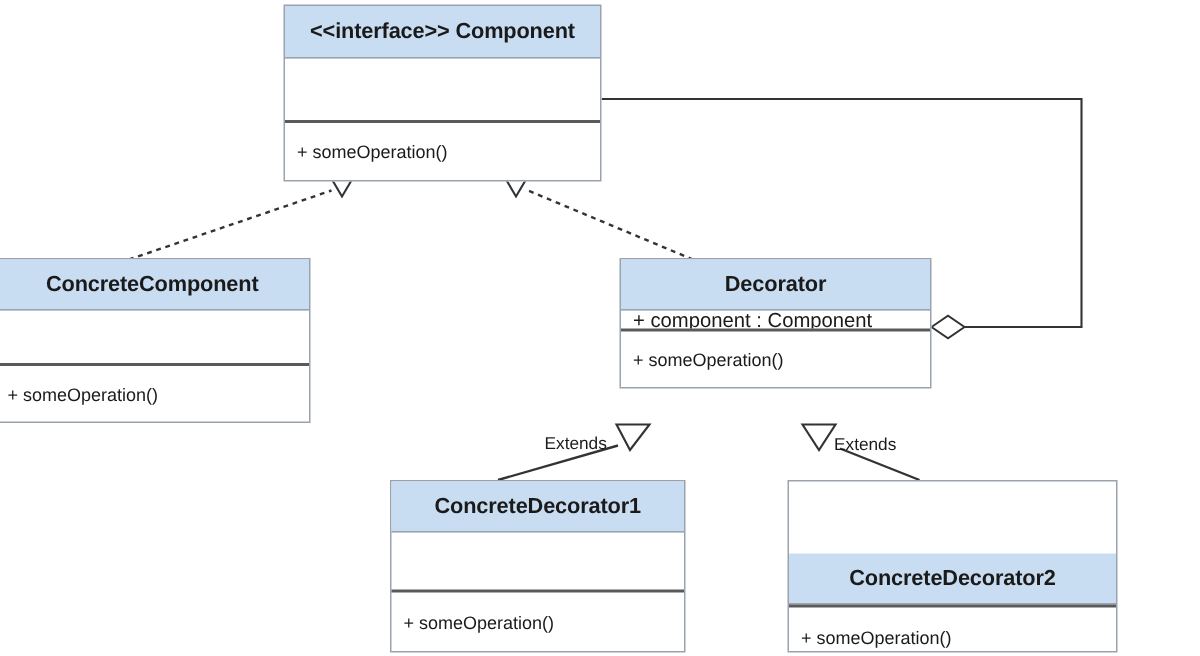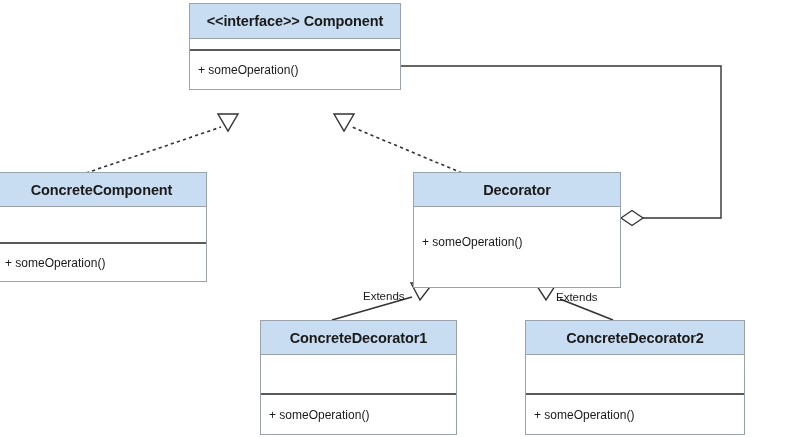--- a/index.html
+++ b/index.html
@@ -106,42 +106,43 @@
     <g>
       <line x1="613" y1="320" x2="560" y2="299" stroke="#333333" stroke-width="1.6"></line>
       <polygon points="535,283 557,283 546,300" fill="#ffffff" stroke="#333333" stroke-width="1.4"></polygon>
     </g>
   </svg>
 
   <div class="edge-label" style="left:363px; top:290px;">Extends</div>
 
   <div class="edge-label" style="left:556px; top:291px;">Extends</div>
 
-  <div class="uml-class" style="left:189px; top:3px; width:212px; height:87px;">
+  <div class="uml-class" style="left:189px; top:3px; width:212px; height:118px;">
     <div class="uml-header" style="height:34px;">&lt;&lt;interface&gt;&gt; Component</div>
     <div class="uml-attrs" style="height:33px;"></div>
     <div class="uml-ops" style="height:38px;">+ someOperation()</div>
   </div>
 
   <div class="uml-class" style="left:-4px; top:172px; width:211px; height:110px;">
     <div class="uml-header" style="height:33px;">ConcreteComponent</div>
     <div class="uml-attrs" style="height:38px;"></div>
     <div class="uml-ops" style="height:37px;">+ someOperation()</div>
   </div>
 
-  <div class="uml-class" style="left:413px; top:172px; width:208px; height:116px;gap:16px;">
+  <div class="uml-class" style="left:413px; top:172px; width:208px; height:87px;">
     <div class="uml-header" style="height:33px;">Decorator</div>
+    <div class="uml-attrs" style="height:38px;">+ component : Component</div>
     <div class="uml-ops" style="height:37px;">+ someOperation()</div>
   </div>
 
   <div class="uml-class" style="left:260px; top:320px; width:197px; height:115px;">
     <div class="uml-header" style="height:33px;">ConcreteDecorator1</div>
     <div class="uml-attrs" style="height:41px;"></div>
     <div class="uml-ops" style="height:39px;">+ someOperation()</div>
   </div>
 
   <div class="uml-class" style="left:525px; top:320px; width:220px; height:115px;">
-    <div class="uml-header" style="height:33px;">ConcreteDecorator2</div>
+    <div class="uml-header" style="height:33px;margin-top:48px;">ConcreteDecorator2</div>
     <div class="uml-attrs" style="height:41px;"></div>
     <div class="uml-ops" style="height:39px;">+ someOperation()</div>
   </div>
 
 </div>
 
 </body></html>

